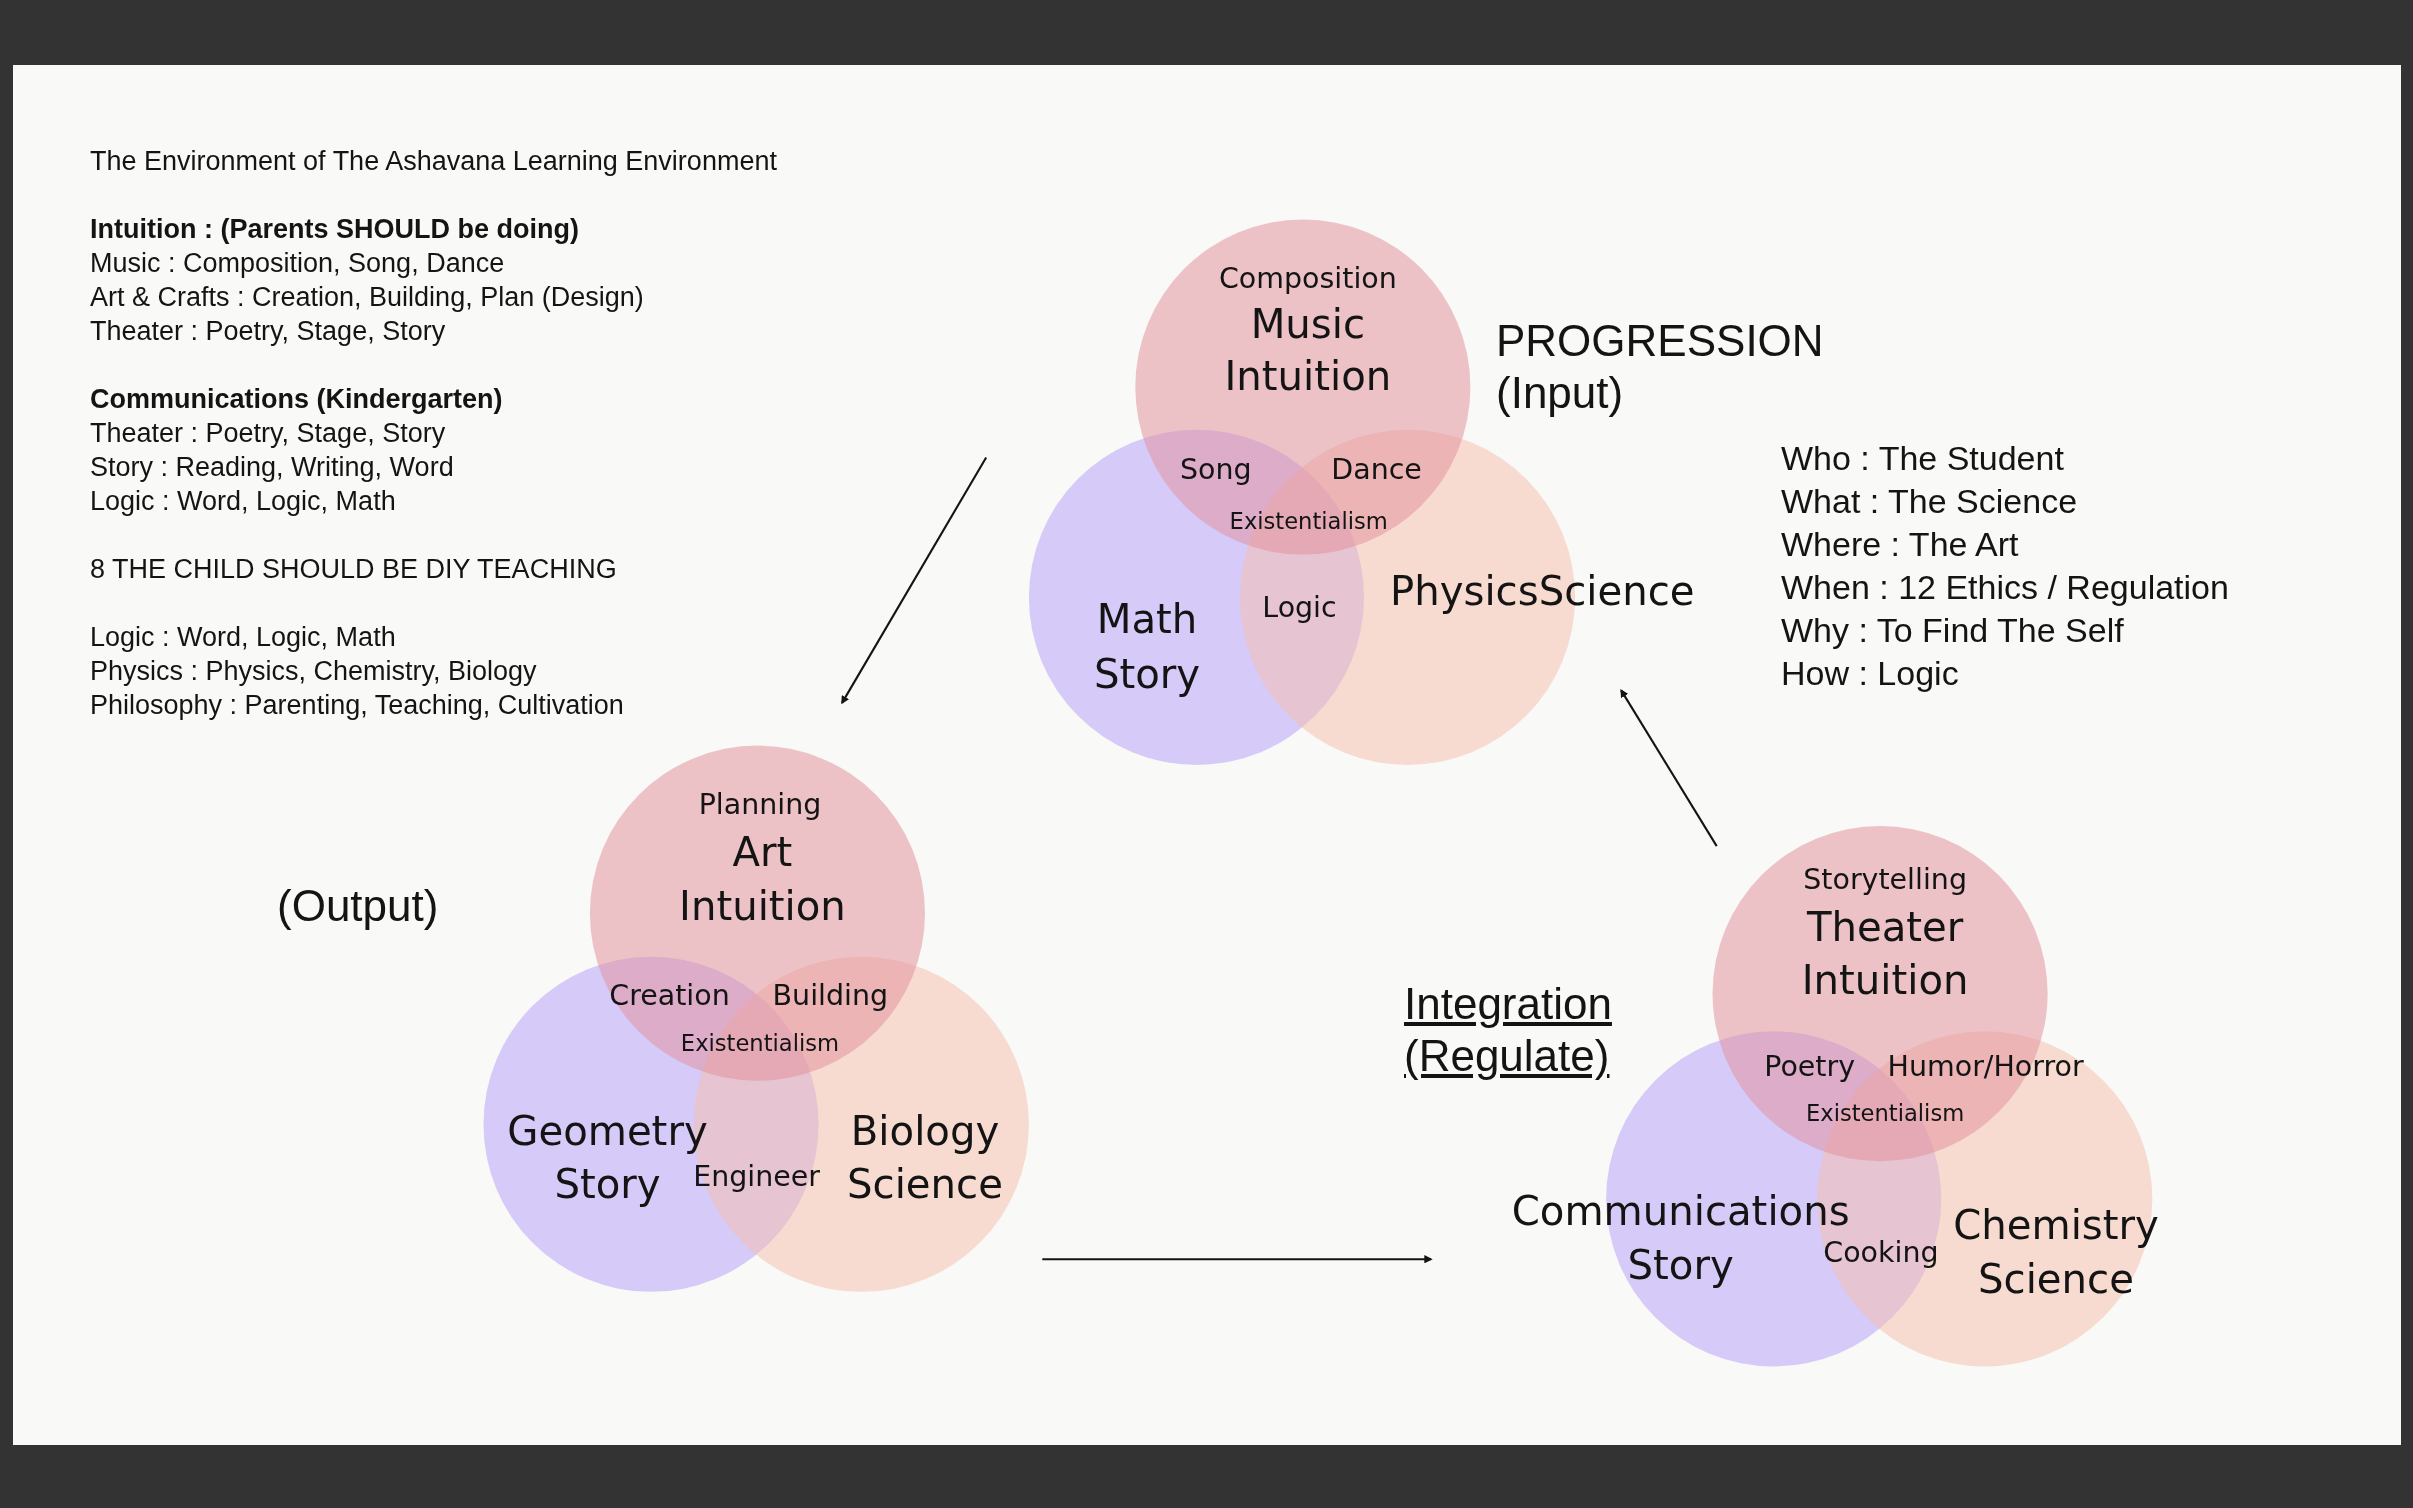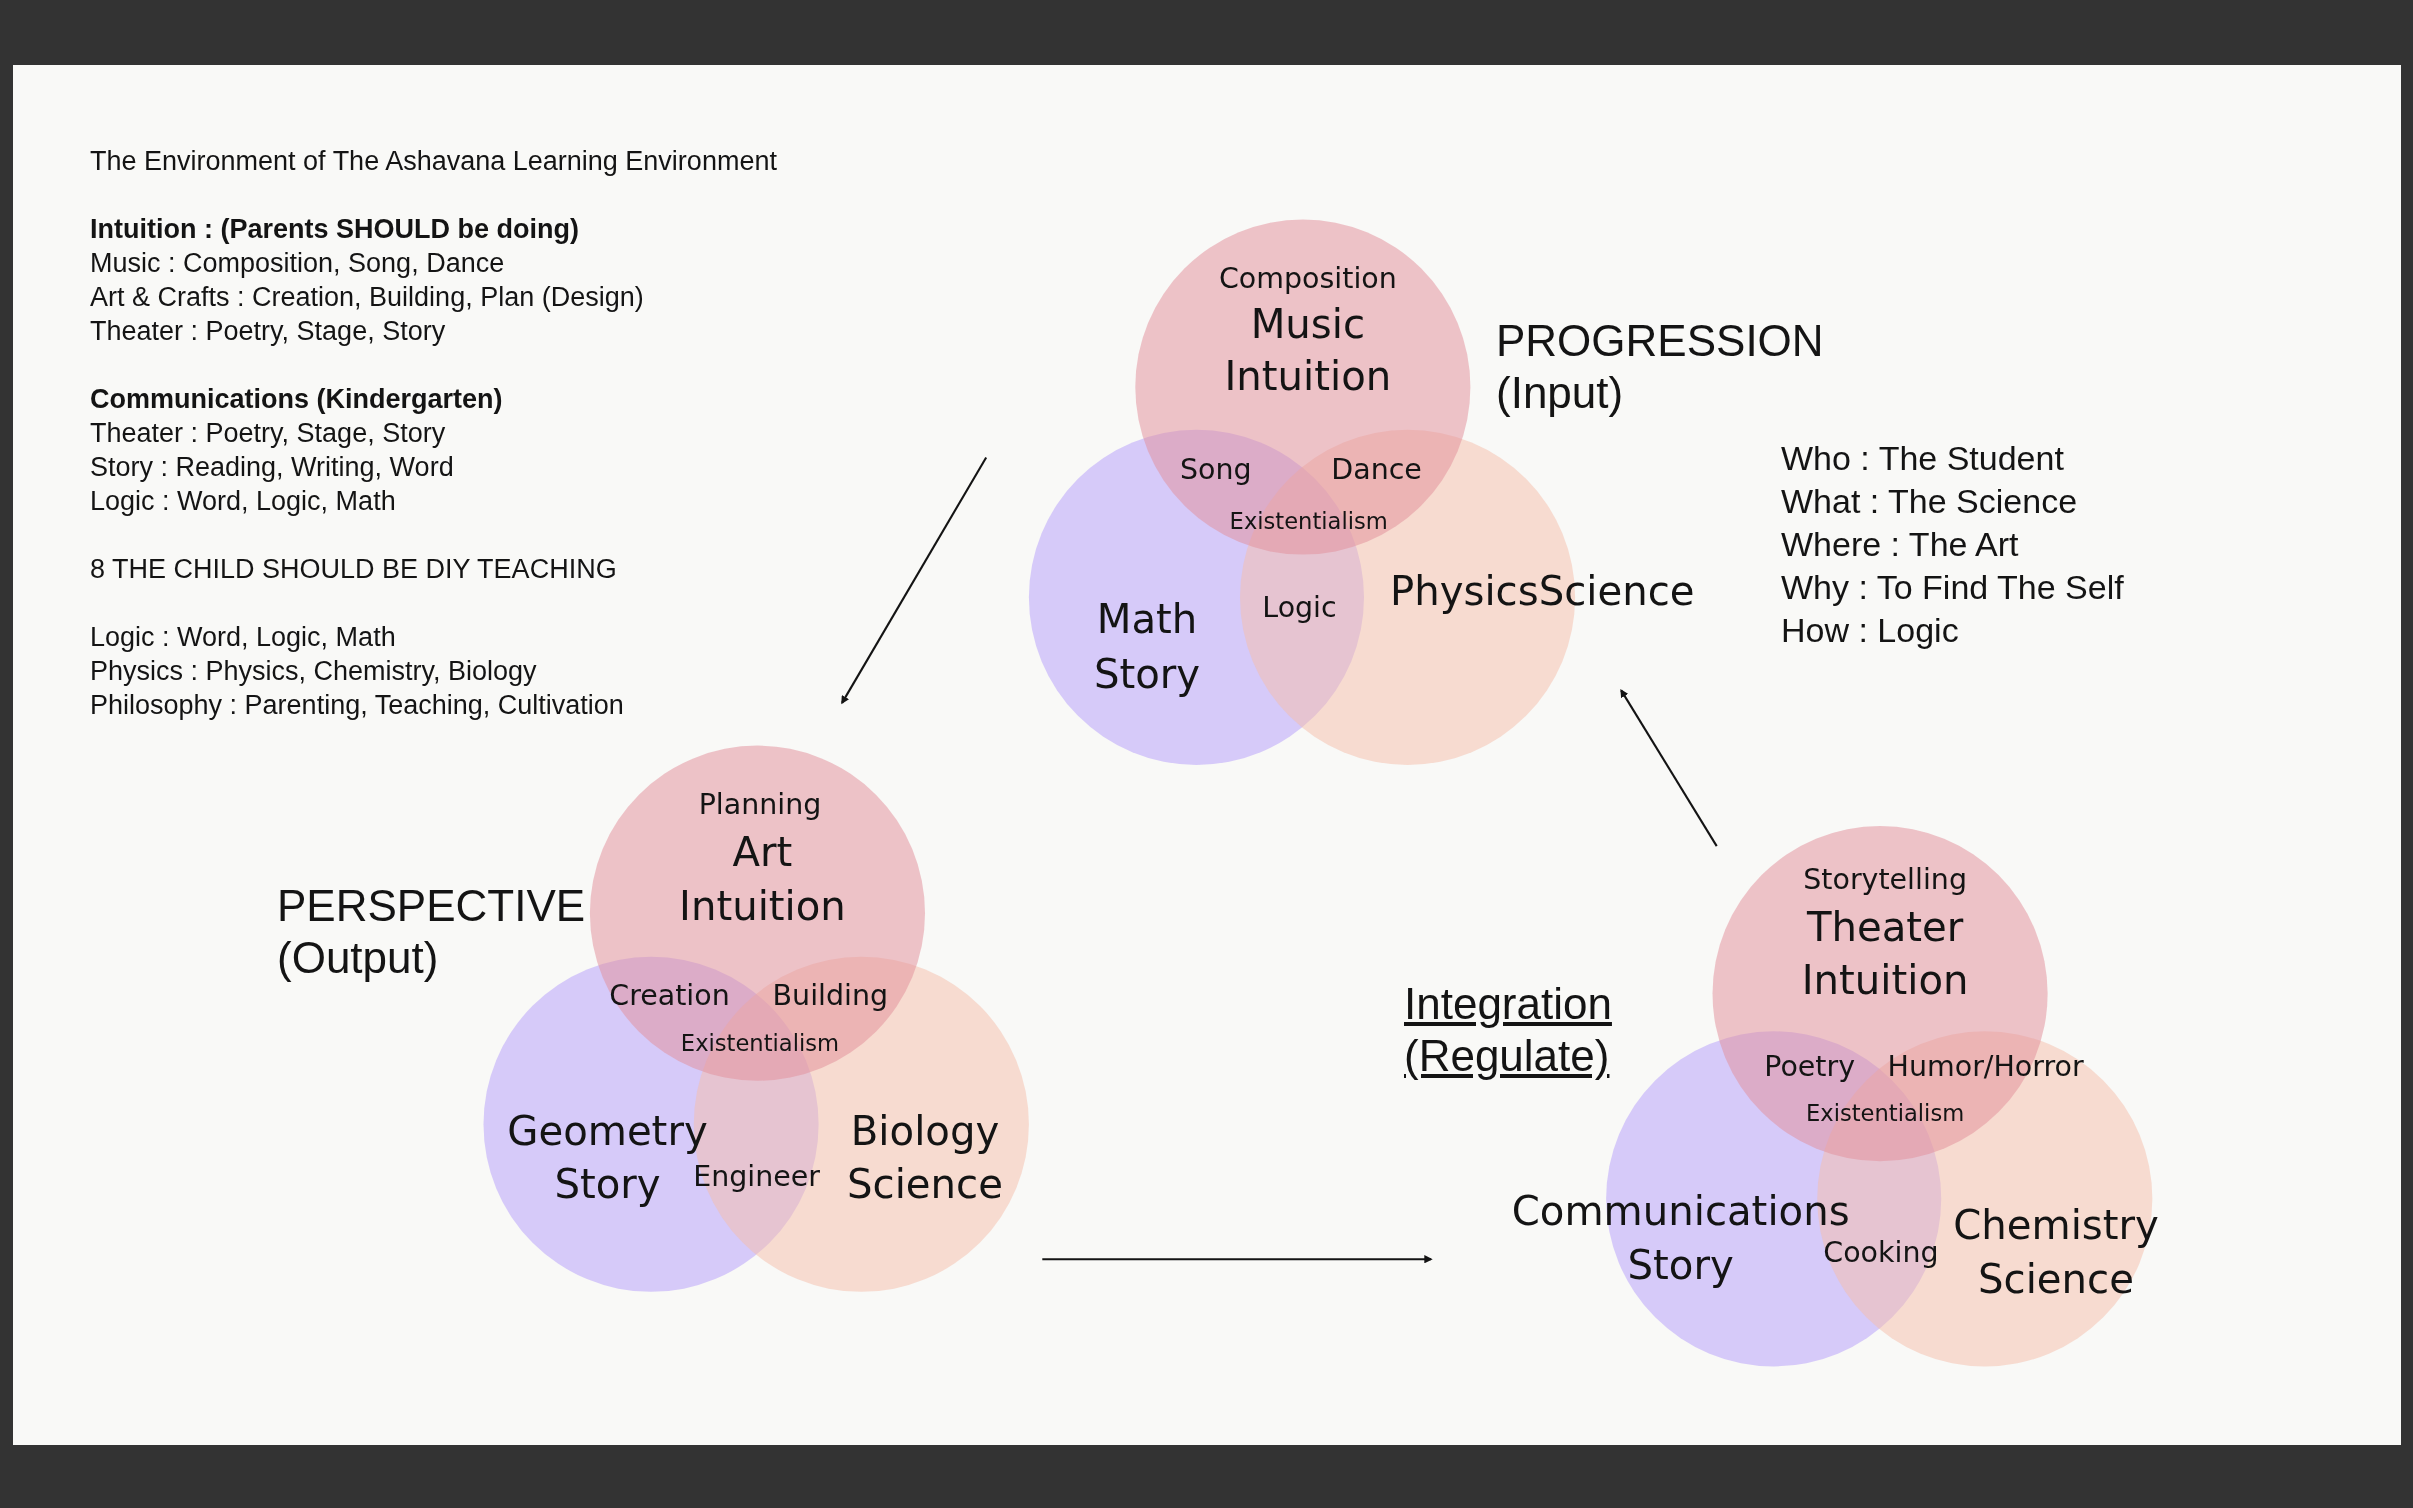--- a/index.html
+++ b/index.html
@@ -65,30 +65,30 @@
   <div class="gap"></div>
   <div class="line">Logic : Word, Logic, Math</div>
   <div class="line">Physics : Physics, Chemistry, Biology</div>
   <div class="line">Philosophy : Parenting, Teaching, Cultivation</div>
 </div>
 
 <div class="w5">
   <div class="line">Who : The Student</div>
   <div class="line">What : The Science</div>
   <div class="line">Where : The Art</div>
+  <div class="line">When : 12 Ethics / Regulation</div>
   <div class="line">Why : To Find The Self</div>
   <div class="line">How : Logic</div>
 </div>
 
 <div class="abs big-label" style="left:1496px; top:315px;">
   <div>PROGRESSION</div>
   <div>(Input)</div>
 </div>
 <div class="abs big-label" style="left:277px; top:880px;">
-  <div>PERSPECTIVE</div>
   <div>(Output)</div>
 </div>
 <div class="abs big-label" style="left:1404px; top:978px;text-decoration:underline;">
   <div>Integration</div>
   <div>(Regulate)</div>
 </div>
 
 <svg class="diagram" width="2413" height="1508" viewBox="0 0 2880 1800">
   <defs>
     <marker id="arrowhead" markerWidth="10" markerHeight="10" refX="8" refY="5" orient="auto" markerUnits="userSpaceOnUse">

